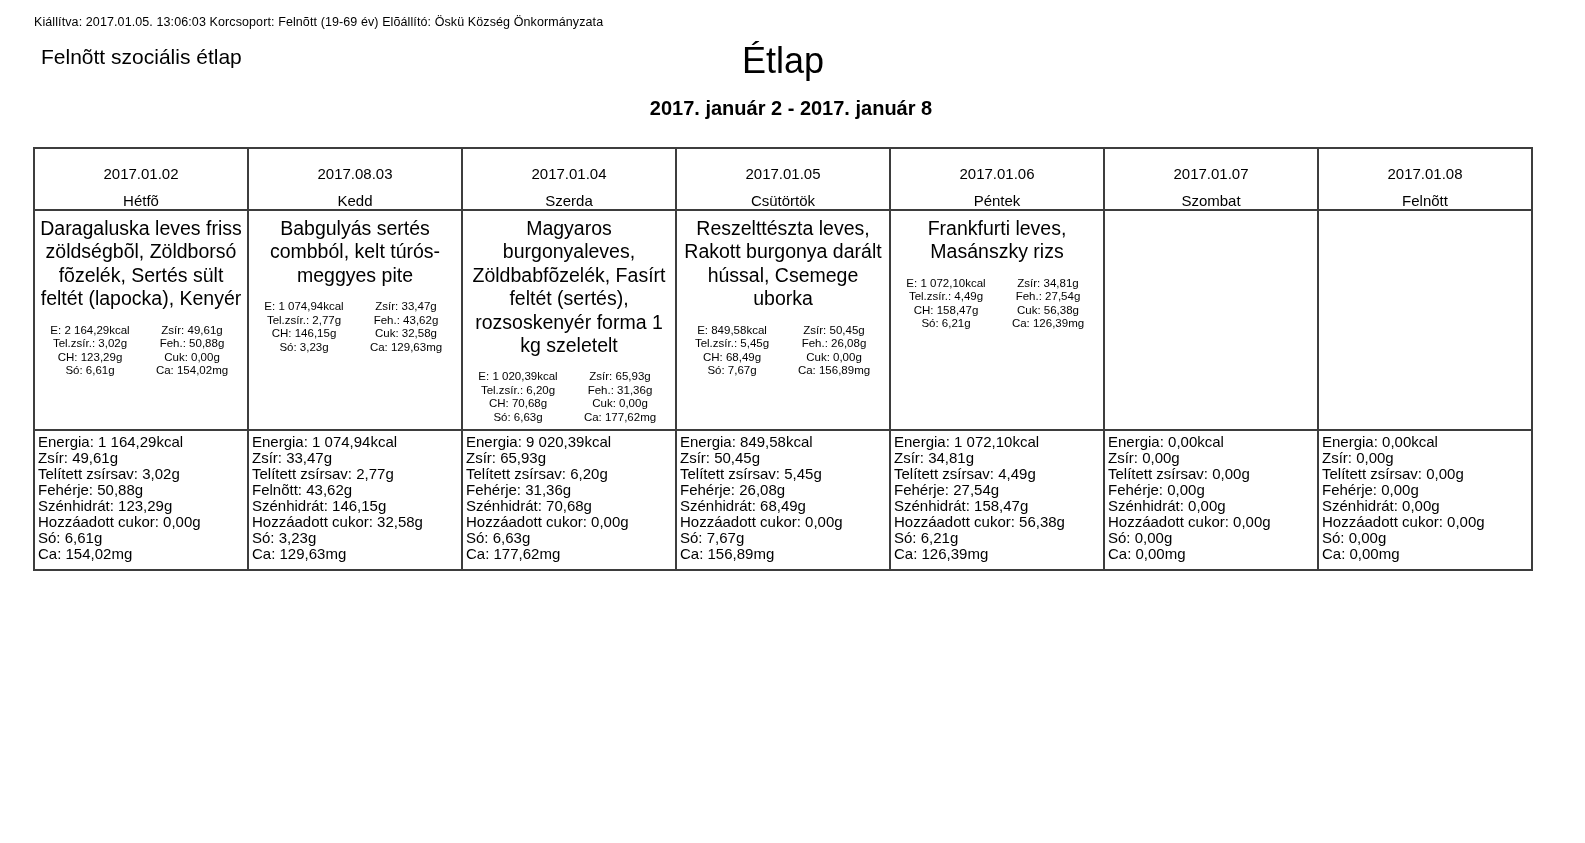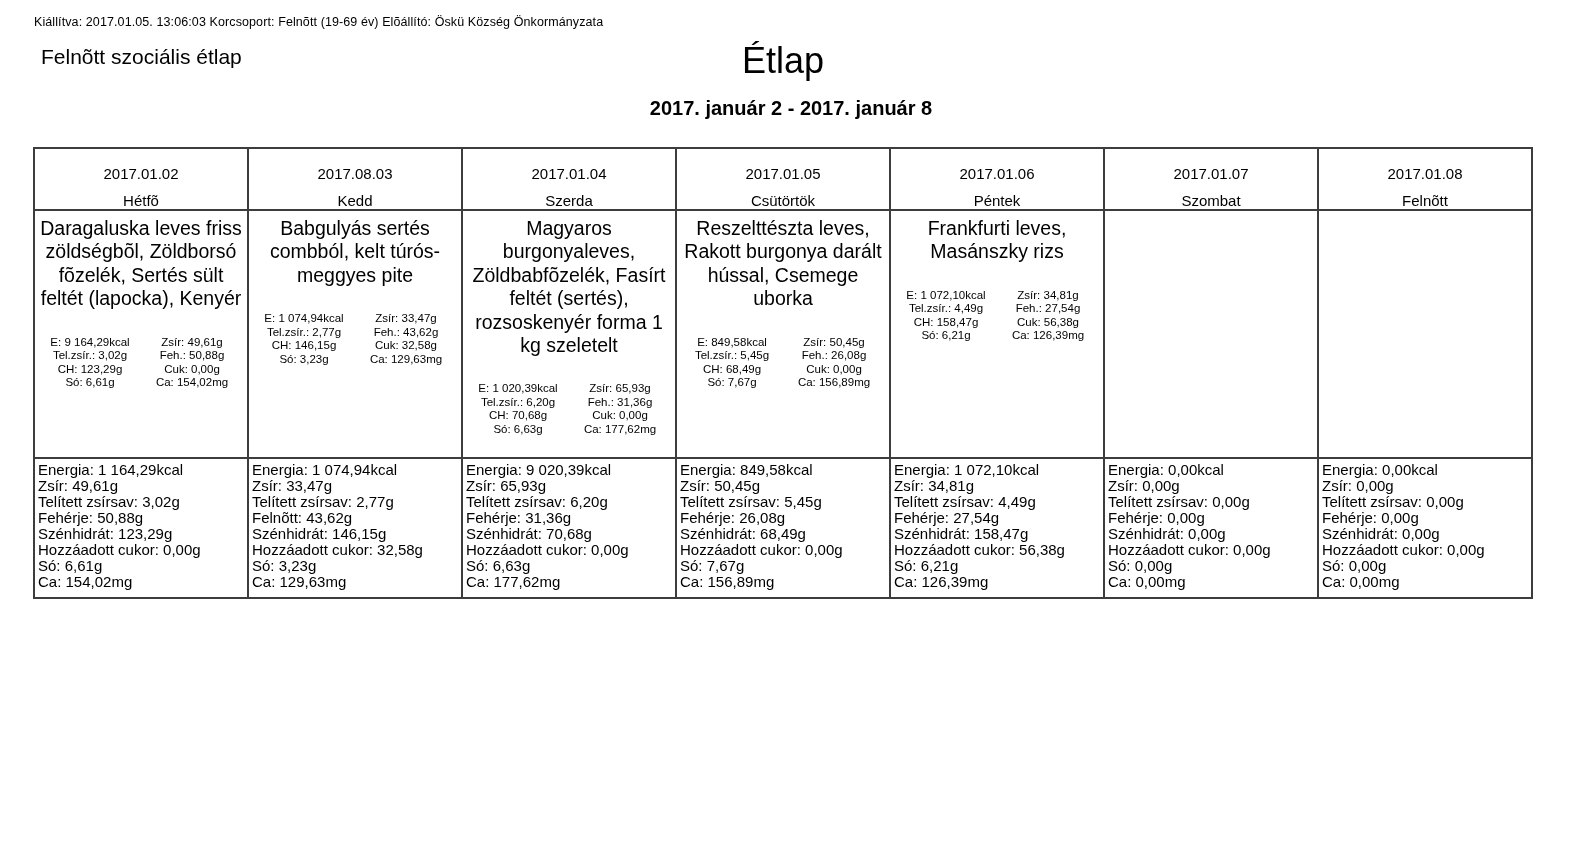--- a/index.html
+++ b/index.html
@@ -63,30 +63,30 @@
   }
   .header-cell{
     height:54px;
     text-align:center;
     font-size:15px;
     padding-top:16px;
   }
   .date-line{margin-bottom:10px;}
   .menu-cell{
     height:216px;
-    padding:6px 4px 20px 4px;
+    padding:6px 4px 4px 4px;
   }
   .menu-title{
     text-align:center;
     font-size:19.5px;
     line-height:1.2;
   }
   .nutri-wrap{
     display:flex;
-    margin-top:25px;
+    margin-top:13px;
   }
   .nutri-col{
     flex:1;
     text-align:center;
     font-size:11.5px;
     line-height:1.18;
     white-space:nowrap;
   }
   .summary-cell{
     height:140px;
@@ -139,21 +139,21 @@
           <td class="header-cell">
             <div class="date-line">2017.01.08</div>
             <div class="day-line">Felnõtt</div>
           </td>
         </tr>
       <tr>
           <td class="menu-cell">
             <div class="menu-title">Daragaluska leves friss zöldségbõl, Zöldborsó fõzelék, Sertés sült feltét (lapocka), Kenyér</div>
             <div class="nutri-wrap">
               <div class="nutri-col">
-                <div class="nutri-line">E: 9 164,29kcal</div>
+                <div class="nutri-line">E: 2 164,29kcal</div>
                 <div class="nutri-line">Tel.zsír.: 3,02g</div>
                 <div class="nutri-line">CH: 123,29g</div>
                 <div class="nutri-line">Só: 6,61g</div>
               </div>
               <div class="nutri-col">
                 <div class="nutri-line">Zsír: 49,61g</div>
                 <div class="nutri-line">Feh.: 50,88g</div>
                 <div class="nutri-line">Cuk: 0,00g</div>
                 <div class="nutri-line">Ca: 154,02mg</div>
               </div>

